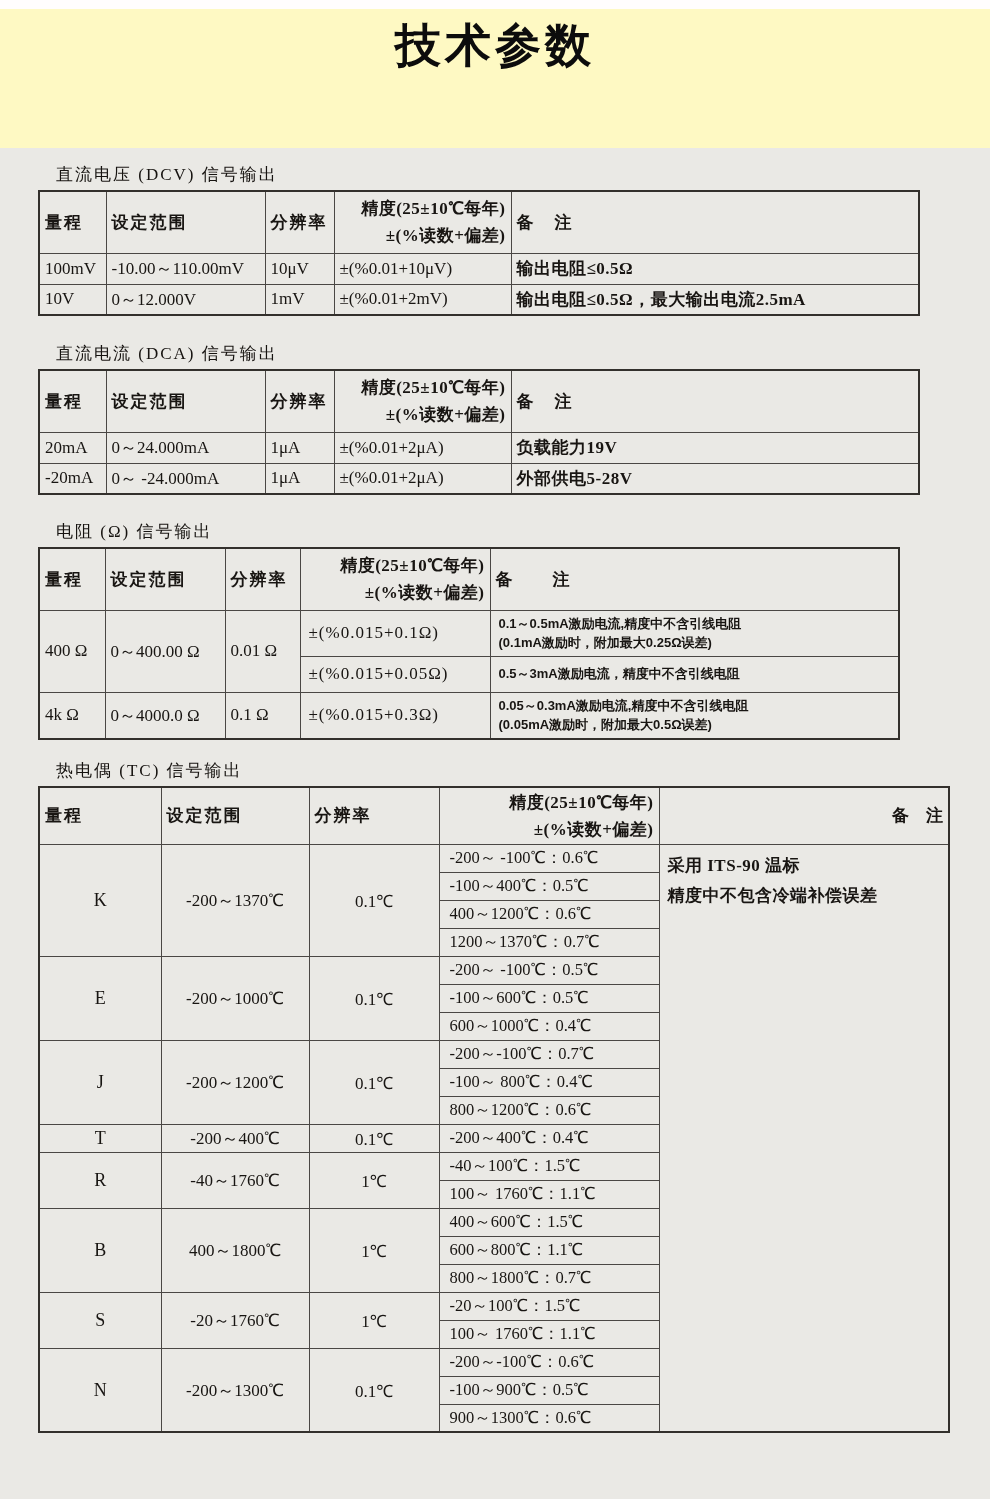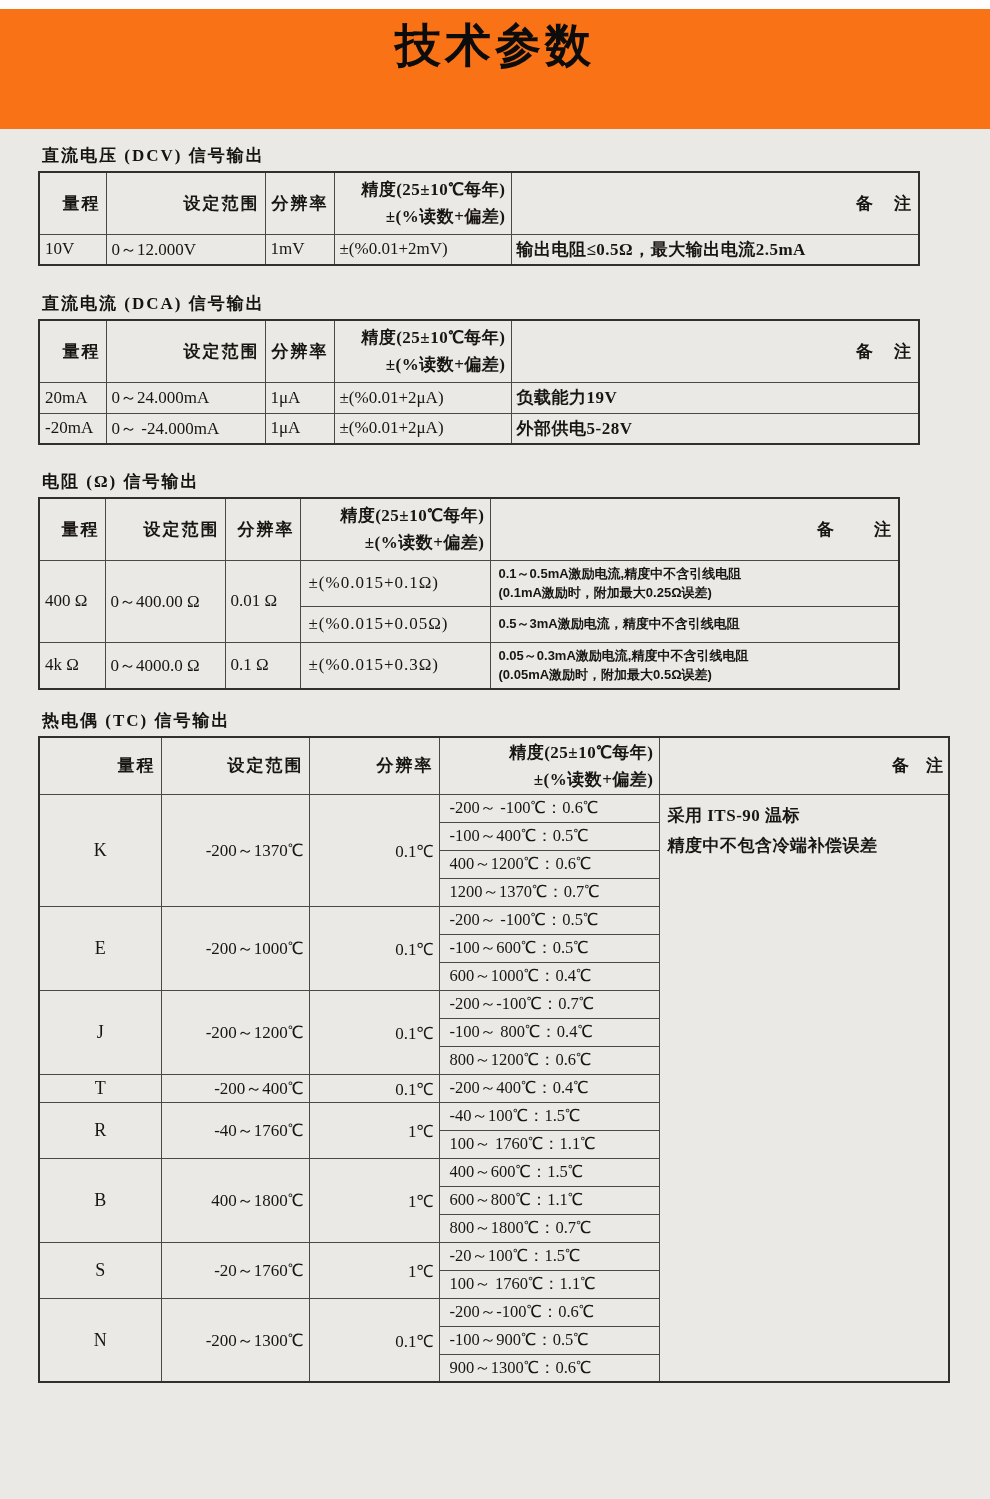--- a/index.html
+++ b/index.html
@@ -3,54 +3,54 @@
 <meta charset="utf-8">
 <style>
   * { box-sizing: border-box; }
   html,body { margin:0; padding:0; }
   body {
     width:990px; height:1499px; overflow:hidden;
     background:#eae9e5; color:#181512;
     font-family:"Liberation Serif", serif;
   }
   .top-strip { height:9px; background:#fffdfd; }
-  .banner { height:120px; background:#f97316; text-align:center; }
+  .banner { height:139px; background:#fef9c3; text-align:center; }
   .banner h1 {
     margin:0; padding-top:10px; line-height:1.15;
     font-family:"Liberation Sans", sans-serif;
     font-size:46px; font-weight:bold; letter-spacing:4px; color:#0c0c0c;
   }
   .banner .subtitle {
     font-family:"Liberation Sans", sans-serif;
     font-size:20px; color:#1d1d1d; letter-spacing:0.5px; margin-top:0;
   }
   .content { padding:0 38px; }
   .sec-title {
-    font-size:17px; font-weight:bold; letter-spacing:2px;
-    margin:15px 0 4px 4px; color:#161310;
+    font-size:17px; font-weight:normal; letter-spacing:2px;
+    margin:15px 0 4px 18px; color:#161310;
   }
   .sec-title.mt-dca { margin-top:26px; }
   .sec-title.mt-ohm { margin-top:25px; }
   .sec-title.mt-tc  { margin-top:19px; }
 
   table.spec {
     border-collapse:collapse; table-layout:fixed;
     border:2px solid #33302c; background:transparent;
   }
   table.spec td {
     border:1px solid #4a4744; padding:1px 5px;
     font-size:17px; color:#181512; overflow:hidden;
   }
   
-  td.hc { text-align:right; font-weight:600; letter-spacing:2px; }
+  td.hc { text-align:left; font-weight:600; letter-spacing:2px; }
   td.hl { text-align:right; font-weight:600; }
   td.hl .hline { line-height:1.6; letter-spacing:0.5px; }
   
   td.dc { text-align:left; }
-  td.cc { text-align:right; }
+  td.cc { text-align:center; }
   td.rk { font-weight:600; letter-spacing:0.5px; }
 
   .t-std { width:880px; }
   .t-std .hrow td { height:62px; }
   .t-std .drow td { height:31px; }
 
   .t-ohm { width:860px; margin-top:4px; }
   .t-ohm .hrow td { height:62px; }
   .t-ohm .r1a td { height:44px; }
   .t-ohm .r1b td { height:36px; }
@@ -97,20 +97,27 @@
       <td class="hc">量程</td>
       <td class="hc">设定范围</td>
       <td class="hc">分辨率</td>
       <td class="hl">
         <div class="hline">精度(25±10℃每年)</div>
         <div class="hline">±(%读数+偏差)</div>
       </td>
       <td class="hc">备　注</td>
     </tr>
     <tr class="drow">
+      <td class="dc">100mV</td>
+      <td class="dc">-10.00～110.00mV</td>
+      <td class="dc">10μV</td>
+      <td class="dc">±(%0.01+10μV)</td>
+      <td class="dc rk">输出电阻≤0.5Ω</td>
+    </tr>
+    <tr class="drow">
       <td class="dc">10V</td>
       <td class="dc">0～12.000V</td>
       <td class="dc">1mV</td>
       <td class="dc">±(%0.01+2mV)</td>
       <td class="dc rk">输出电阻≤0.5Ω，最大输出电流2.5mA</td>
     </tr>
   </tbody>
     </table>
 
   <h2 class="sec-title mt-dca">直流电流 (DCA) 信号输出</h2>

